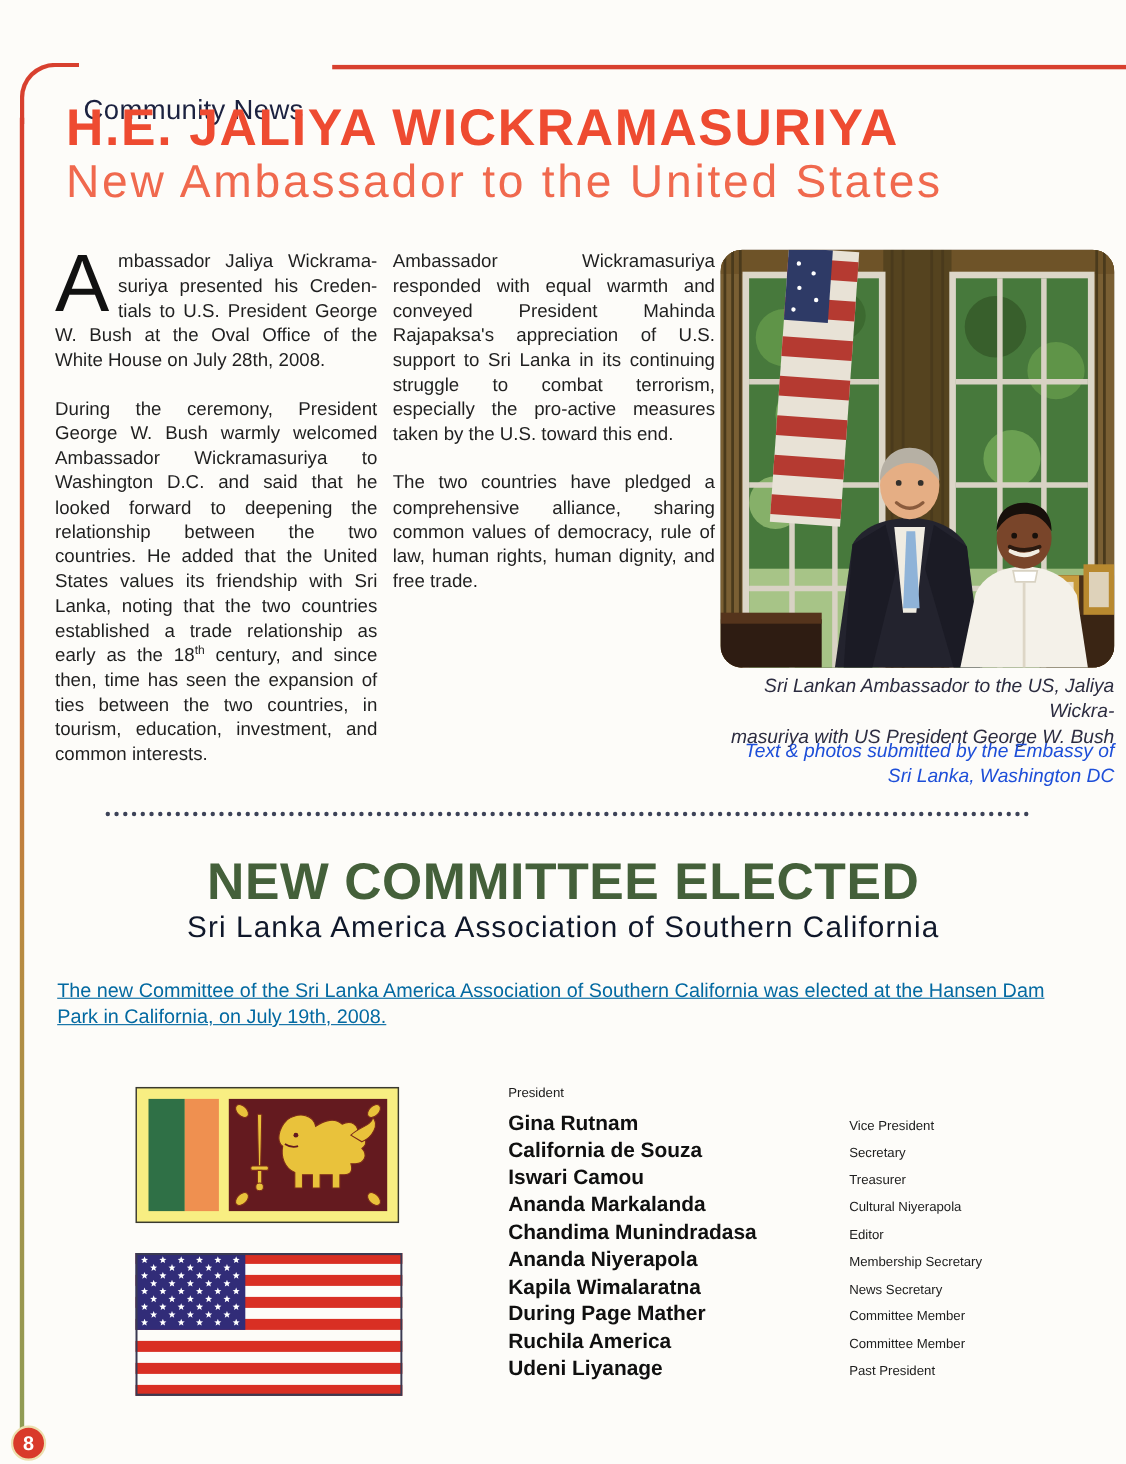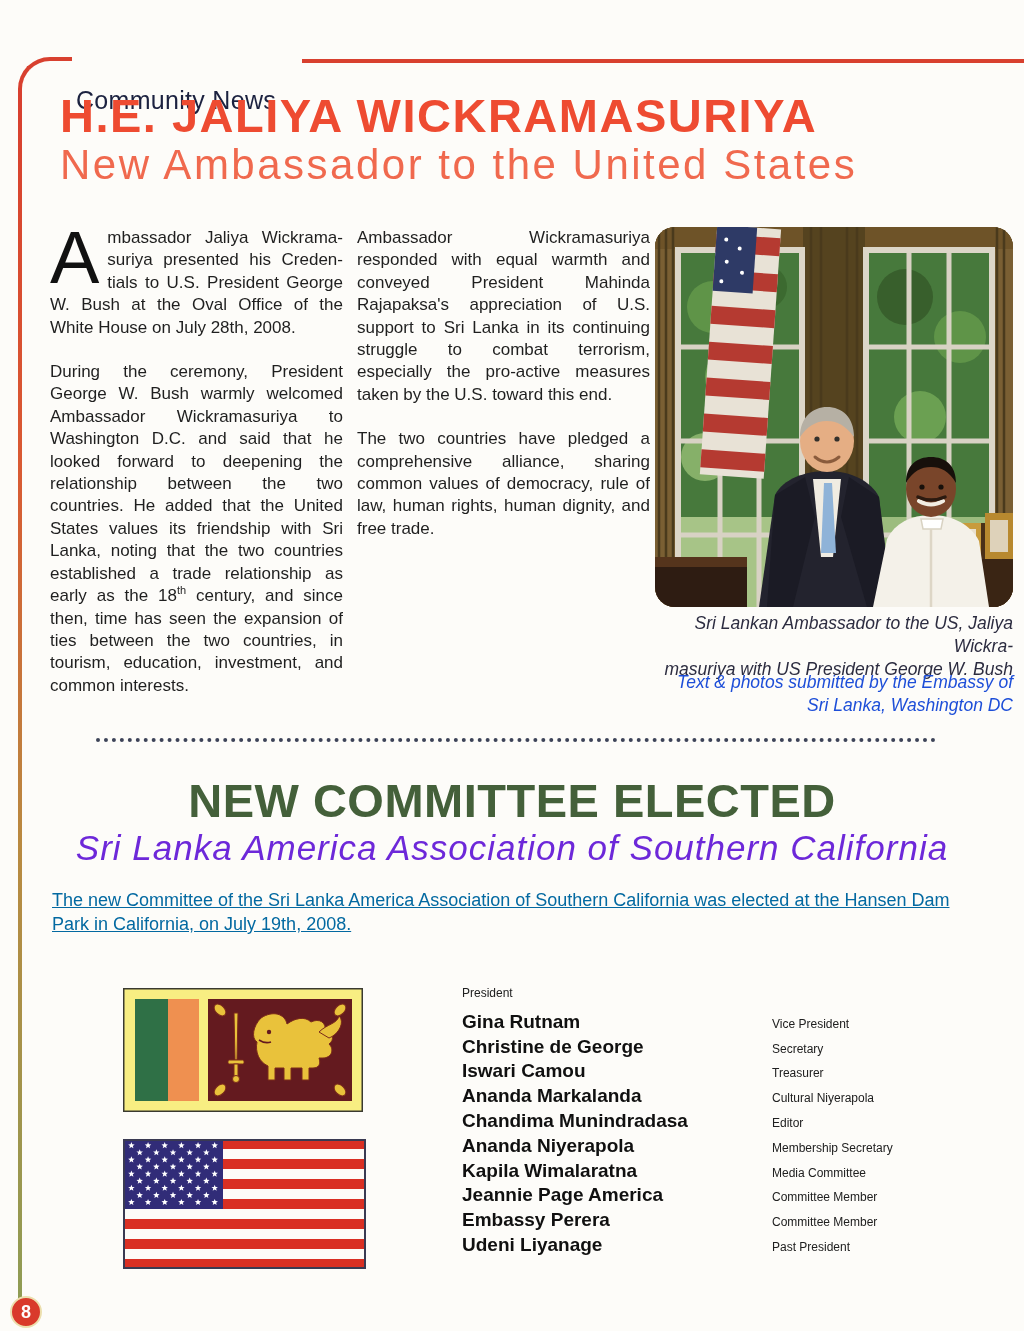--- a/index.html
+++ b/index.html
@@ -41,22 +41,22 @@
     font-size:17.5px;line-height:1.32;color:#2c2c40;}
   .credit{position:absolute;left:650px;top:671px;width:363px;text-align:right;font-style:italic;
     font-size:17.5px;line-height:1.32;color:#1d4ed8;}
 
   
   .dotted-divider{position:absolute;left:96px;top:738px;width:840px;border-top:4px dotted #3d4358;}
 
   
   .a2-heading{position:absolute;left:0;right:0;top:773px;text-align:center;font-size:47px;
     font-weight:bold;color:#44603a;letter-spacing:0.5px;}
-  .a2-subheading{position:absolute;left:0;right:0;top:828px;text-align:center;font-size:35px;
-    color:#6d28d9;letter-spacing:1px;font-style:italic;}
+  .a2-subheading{position:absolute;left:0;right:0;top:828px;text-align:center;font-size:27px;
+    color:#0f172a;letter-spacing:1px;}
   .a2-intro{position:absolute;left:52px;top:888px;width:926px;font-size:18px;line-height:24px;color:#0369a1;text-decoration:underline;}
 
   
   .sl-flag{position:absolute;left:123px;top:988px;width:240px;height:124px;}
   .us-flag{position:absolute;left:123px;top:1139px;width:243px;height:130px;}
 
   
   .committee{position:absolute;left:462px;top:986px;width:520px;}
   .committee-row{display:flex;height:24.8px;align-items:baseline;}
   .committee-name{width:310px;font-size:19px;font-weight:bold;color:#101010;}
@@ -280,21 +280,21 @@
     <div class="committee-row">
       <span class="committee-role">President</span>
     </div>
 
     <div class="committee-row">
       <span class="committee-name">Gina Rutnam</span>
       <span class="committee-role">Vice President</span>
     </div>
 
     <div class="committee-row">
-      <span class="committee-name">Christine de George</span>
+      <span class="committee-name">California de Souza</span>
       <span class="committee-role">Secretary</span>
     </div>
 
     <div class="committee-row">
       <span class="committee-name">Iswari Camou</span>
       <span class="committee-role">Treasurer</span>
     </div>
 
     <div class="committee-row">
       <span class="committee-name">Ananda Markalanda</span>
@@ -306,30 +306,30 @@
       <span class="committee-role">Editor</span>
     </div>
 
     <div class="committee-row">
       <span class="committee-name">Ananda Niyerapola</span>
       <span class="committee-role">Membership Secretary</span>
     </div>
 
     <div class="committee-row">
       <span class="committee-name">Kapila Wimalaratna</span>
-      <span class="committee-role">Media Committee</span>
-    </div>
-
-    <div class="committee-row">
-      <span class="committee-name">Jeannie Page America</span>
+      <span class="committee-role">News Secretary</span>
+    </div>
+
+    <div class="committee-row">
+      <span class="committee-name">During Page Mather</span>
       <span class="committee-role">Committee Member</span>
     </div>
 
     <div class="committee-row">
-      <span class="committee-name">Embassy Perera</span>
+      <span class="committee-name">Ruchila America</span>
       <span class="committee-role">Committee Member</span>
     </div>
 
     <div class="committee-row">
       <span class="committee-name">Udeni Liyanage</span>
       <span class="committee-role">Past President</span>
     </div>
   </div>
 
   <div class="page-badge">8</div>

